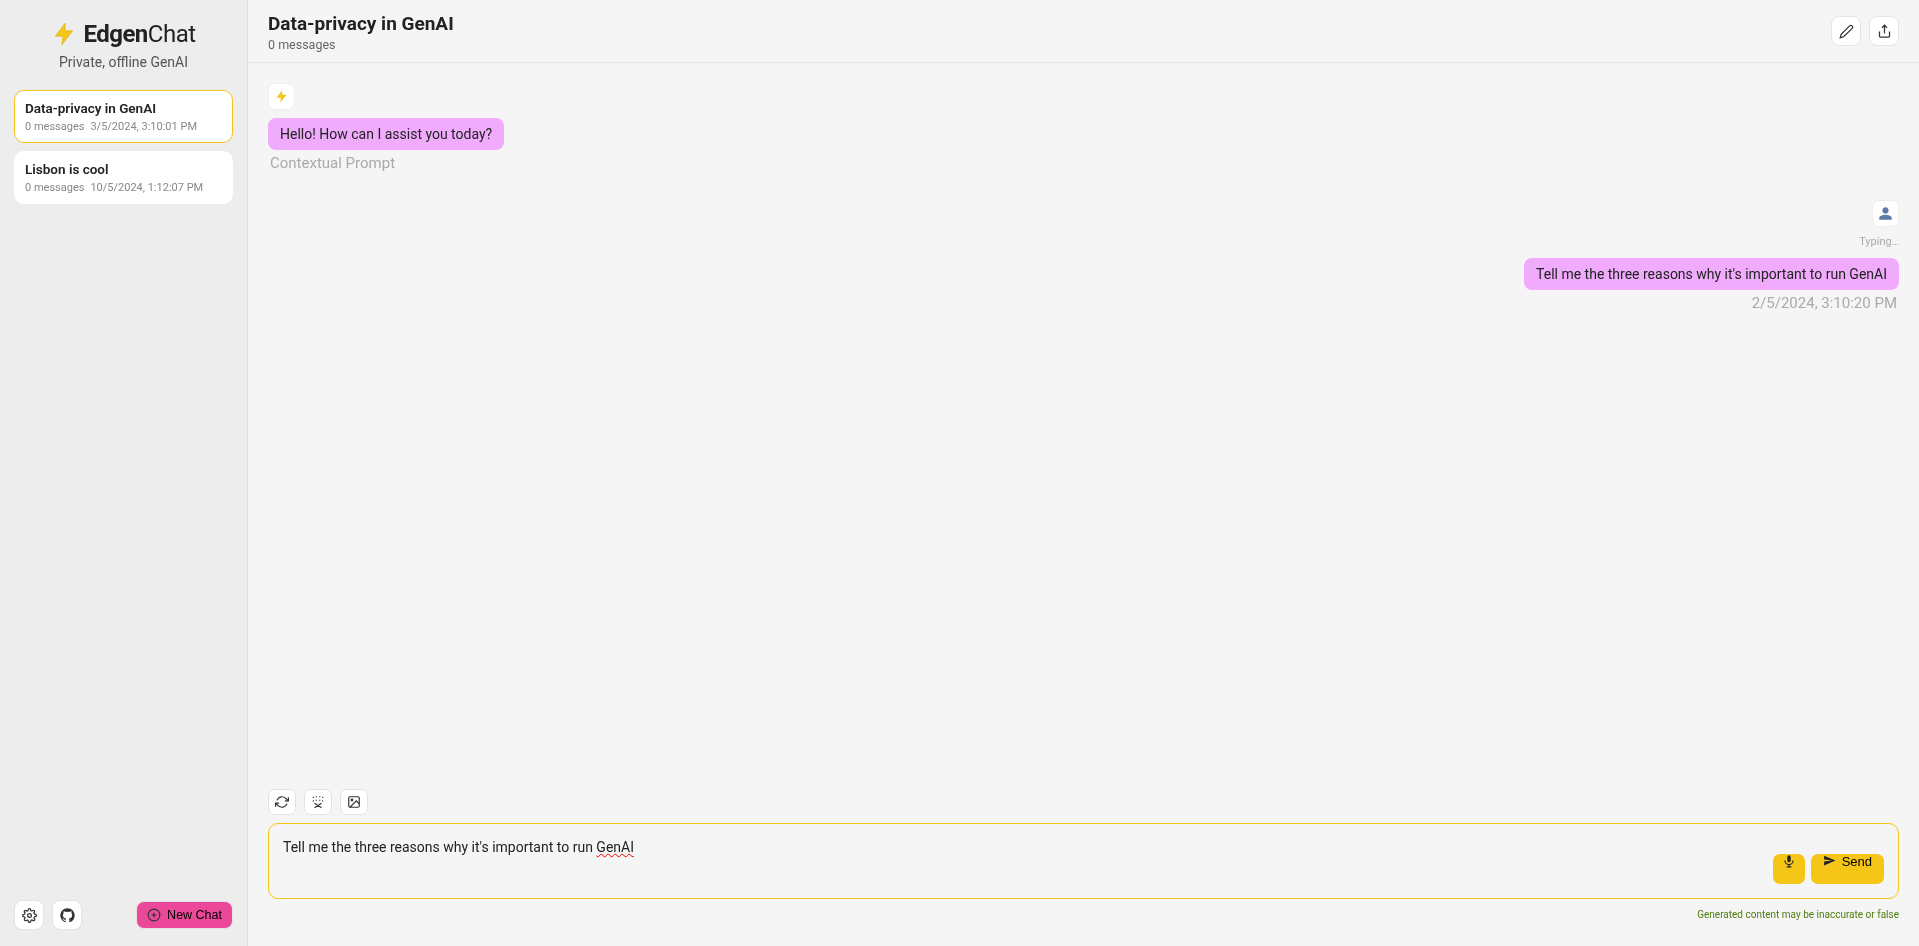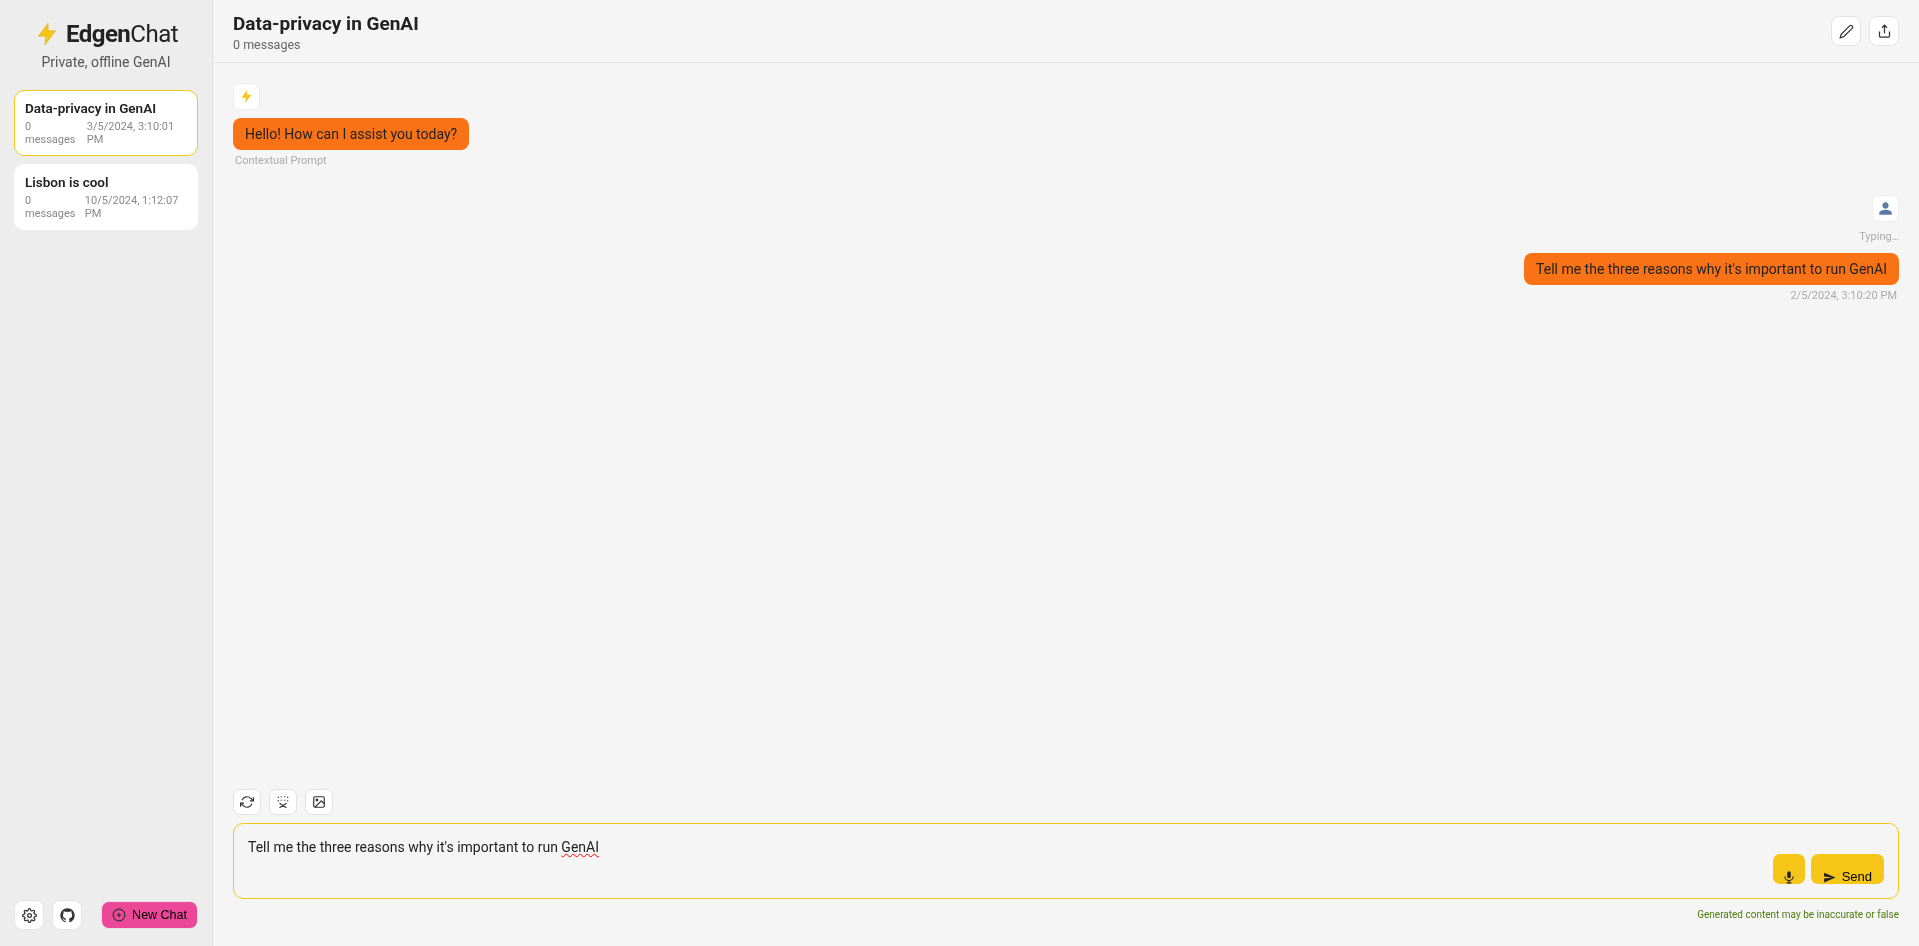--- a/index.html
+++ b/index.html
@@ -7,21 +7,21 @@
   font-family: -apple-system, BlinkMacSystemFont, "Segoe UI", Roboto, Helvetica, Arial, sans-serif;
   background: #f5f5f5;
   color: #222;
   height: 100vh;
   display: flex;
   overflow: hidden;
 }
 
 
 .sidebar {
-  width: 213px;
+  width: 248px;
   background: #ededed;
   display: flex;
   flex-direction: column;
   border-right: 1px solid #e1e1e1;
 }
 .sidebar-header {
   padding: 20px 10px 12px;
   text-align: center;
 }
 .logo-row {
@@ -155,28 +155,28 @@
   border: 1px solid #eee;
   border-radius: 7px;
   display: inline-flex;
   align-items: center;
   justify-content: center;
   margin-bottom: 8px;
 }
 .avatar-box.user { background: #fff; }
 .bubble {
   display: inline-block;
-  background: #f97316;
+  background: #f0abfc;
   padding: 8px 12px;
   border-radius: 8px;
   font-size: 14px;
   max-width: 70%;
 }
 .msg-caption {
-  font-size: 11px;
+  font-size: 15px;
   color: #aaa;
   margin-top: 4px;
 }
 .msg-group.left .msg-caption { text-align: left; padding-left: 2px; }
 .msg-group.right .msg-caption { text-align: right; padding-right: 2px; }
 .left-caption-wrap { width: 195px; text-align: right; }
 .typing-label { font-size: 11px; color: #aaa; }
 
 
 .composer-wrap {
@@ -222,21 +222,21 @@
   display: flex;
   gap: 6px;
   align-self: flex-end;
 }
 .mic-btn, .send-btn {
   background: #f5c518;
   border: none;
   border-radius: 7px;
   height: 30px;
   display: flex;
-  align-items: flex-end;
+  align-items: flex-start;
   justify-content: center;
   cursor: pointer;
   font-size: 13px;
   font-weight: 500;
   margin-top: 16px;
 }
 .mic-btn { width: 32px; }
 .send-btn { padding: 0 12px; gap: 6px; }
 
 .disclaimer {

